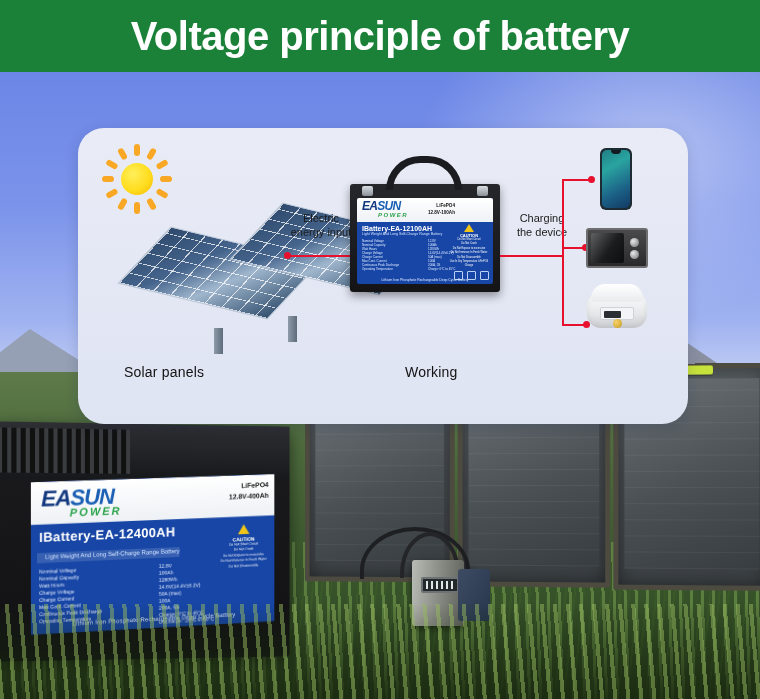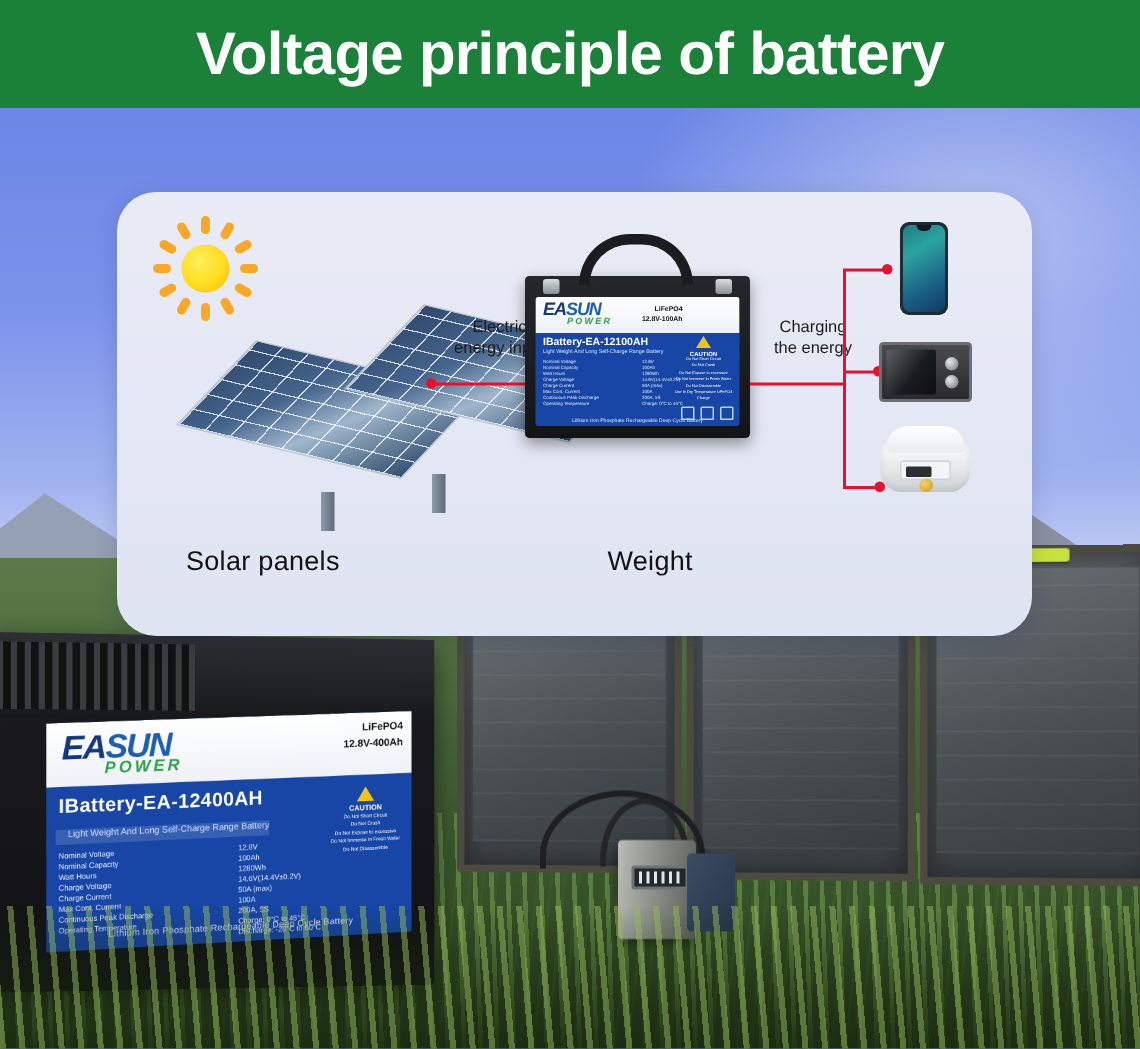--- a/index.html
+++ b/index.html
@@ -331,21 +331,21 @@
   .arrow-vline { position:absolute; background:#e8112d; width:2px; }
   .dot {
     position:absolute; width: 7px; height: 7px; border-radius:50%; background:#e8112d;
   }
 
   .cap-label {
     position: absolute; color: #1b1b1b; font-size: 11px; line-height: 1.25;
     text-align: center;
   }
   .big-cap {
-    position:absolute; color:#121212; font-size: 18px; letter-spacing:.2px;
+    position:absolute; color:#121212; font-size: 14px; letter-spacing:.2px;
   }
 
   
   .dev { position:absolute; }
   .phone {
     left: 522px; top: 20px; width: 32px; height: 62px;
     border-radius: 6px; background: #1d2b33; padding: 2px;
   }
   .phone-screen {
     width: 100%; height: 100%; border-radius: 5px;
@@ -508,21 +508,21 @@
     </div>
 
     <div class="panels">
       <div class="pv pv1"></div>
       <div class="pv pv2"></div>
       <div class="leg leg1"></div>
       <div class="leg leg2"></div>
     </div>
     <div class="big-cap" style="left:46px; top:236px;">Solar panels</div>
 
-    <div class="cap-label" style="left:212px; top:84px; width:86px;">
+    <div class="cap-label" style="left:200px; top:84px; width:86px;">
       <div>Electric</div>
       <div>energy input</div>
     </div>
     <div class="dot" style="left:206px; top:124px;"></div>
     <div class="arrow-line" style="left:211px; top:127px; width:63px;"></div>
 
     <div class="sm-battery">
       <div class="sm-handle"></div>
       <div class="sm-term l"></div>
       <div class="sm-term r"></div>
@@ -568,25 +568,25 @@
           <div class="cl">Use In Dry Temperature LiFePO4 Charge</div>
         </div>
         <div class="sm-icons">
           <i></i>
             <i></i>
             <i></i>
         </div>
         <div class="sm-foot">Lithium Iron Phosphate Rechargeable Deep Cycle Battery</div>
       </div>
     </div>
-    <div class="big-cap" style="left:327px; top:236px;">Weight</div>
+    <div class="big-cap" style="left:327px; top:236px;">Working</div>
 
     <div class="cap-label" style="left:424px; top:84px; width:80px;">
       <div>Charging</div>
-      <div>the energy</div>
+      <div>the device</div>
     </div>
 
     <div class="arrow-line" style="left:422px; top:127px; width:62px;"></div>
     <div class="arrow-vline" style="left:484px; top:52px; height:145px;"></div>
     <div class="arrow-line" style="left:484px; top:51px; width:30px;"></div>
     <div class="arrow-line" style="left:484px; top:119px; width:24px;"></div>
     <div class="arrow-line" style="left:484px; top:196px; width:25px;"></div>
     <div class="dot" style="left:510px; top:48px;"></div>
     <div class="dot" style="left:504px; top:116px;"></div>
     <div class="dot" style="left:505px; top:193px;"></div>

